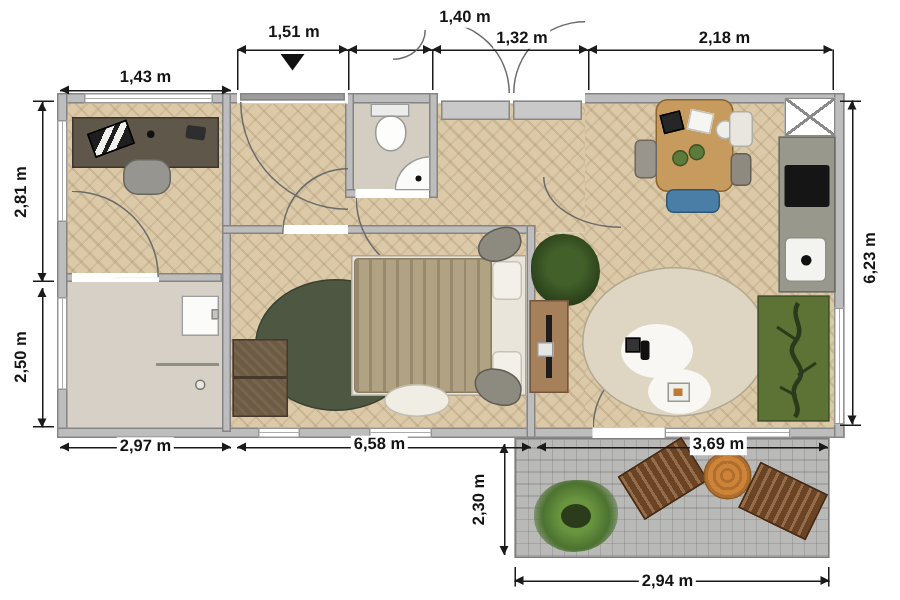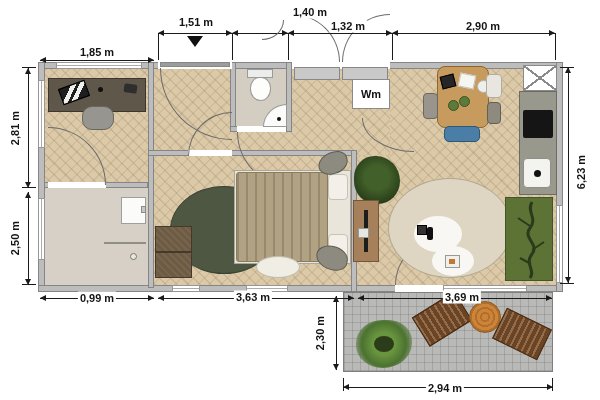--- a/index.html
+++ b/index.html
@@ -130,23 +130,20 @@
   <div class="box" style="left:121px;top:197px;width:25px;height:27px;background:#fbfbf9;border:1px solid #9e9e9e;"></div>
   <div class="box" style="left:141px;top:206px;width:5px;height:7px;background:#c7c7c2;border:1px solid #8d8d88;"></div>
   <div class="box" style="left:104px;top:242px;width:42px;height:2px;background:#8f8f88;"></div>
   <div class="box" style="left:130px;top:253px;width:7px;height:7px;border:1px solid #77776f;border-radius:50%;background:#e8e8e2;"></div>
 
   <div class="box" style="left:247px;top:69px;width:26px;height:9px;background:#ececea;border:1px solid #9a9a9a;"></div>
   <div class="box" style="left:250px;top:77px;width:21px;height:24px;background:#fdfdfb;border:1px solid #999;border-radius:50% 50% 55% 55%;"></div>
   <div class="box" style="left:263px;top:104px;width:24px;height:23px;background:#fbfbf9;border:1px solid #999;border-radius:100% 0 0 0;"></div>
   <div class="box" style="left:277px;top:117px;width:4px;height:4px;background:#111;border-radius:50%;"></div>
 
-  <div class="wm-box" style="left:352px;top:79px;width:38px;height:30px;">
-    <span>Wm</span>
-  </div>
 
   <div class="rug-ellipse" style="left:170px;top:186px;width:108px;height:88px;background:#4e5742;border:1px solid #3a4232;"></div>
   <div class="box" style="left:234px;top:170px;width:117px;height:94px;background:#e9e5db;border:1px solid #aca79b;"></div>
   <div class="box" style="left:236px;top:172px;width:92px;height:90px;background:#b1a284;border:1px solid #8a7c5e;border-radius:3px;background-image:repeating-linear-gradient(90deg,rgba(90,75,50,.28) 0 2px,transparent 2px 9px);"></div>
   <div class="box" style="left:328px;top:174px;width:20px;height:26px;background:#f2f0e9;border:1px solid #c6c2b4;border-radius:4px;"></div>
   <div class="box" style="left:328px;top:234px;width:20px;height:27px;background:#f2f0e9;border:1px solid #c6c2b4;border-radius:4px;"></div>
   <div class="box" style="left:318px;top:152px;width:30px;height:22px;background:#8d8a80;border:1px solid #5f5c52;border-radius:60% 40% 55% 45%;transform:rotate(-14deg);"></div>
   <div class="box" style="left:316px;top:246px;width:32px;height:24px;background:#8d8a80;border:1px solid #5f5c52;border-radius:45% 55% 40% 60%;transform:rotate(10deg);"></div>
   <div class="rug-ellipse" style="left:256px;top:256px;width:44px;height:22px;background:#f0ede5;border:1px solid #c2bdac;"></div>
   <div class="box" style="left:155px;top:226px;width:37px;height:52px;background:#6e5b43;border:1px solid #46392a;background-image:linear-gradient(to bottom,transparent 48%,#46392a 48% 52%,transparent 52%),repeating-linear-gradient(45deg,rgba(255,255,255,.06) 0 2px,transparent 2px 5px);"></div>
@@ -215,27 +212,27 @@
   <div class="dh" style="left:40px;top:298px;width:114px;"></div>
   <div class="dh" style="left:158px;top:298px;width:196px;"></div>
   <div class="dh" style="left:358px;top:298px;width:194px;"></div>
   <div class="dv" style="left:336px;top:296px;height:74px;"></div>
   <div class="dh" style="left:343px;top:387px;width:210px;"></div>
 
   <div class="arc arc-br" style="left:262px;top:20px;width:22px;height:20px;"></div>
 
   <div class="tri-down" style="left:187px;top:36px;"></div>
 
-  <div class="dlab" style="left:97px;top:52px;">1,85 m</div>
+  <div class="dlab" style="left:97px;top:52px;">1,43 m</div>
   <div class="dlab" style="left:196px;top:22px;">1,51 m</div>
   <div class="dlab" style="left:310px;top:12px;">1,40 m</div>
   <div class="dlab" style="left:348px;top:26px;">1,32 m</div>
-  <div class="dlab" style="left:483px;top:26px;">2,90 m</div>
+  <div class="dlab" style="left:483px;top:26px;">2,18 m</div>
   <div class="dlab v" style="left:15px;top:128px;">2,81 m</div>
   <div class="dlab v" style="left:15px;top:238px;">2,50 m</div>
   <div class="dlab v" style="left:581px;top:172px;">6,23 m</div>
-  <div class="dlab" style="left:97px;top:298px;">0,99 m</div>
-  <div class="dlab" style="left:253px;top:297px;">3,63 m</div>
-  <div class="dlab" style="left:462px;top:297px;">3,69 m</div>
+  <div class="dlab" style="left:97px;top:298px;">2,97 m</div>
+  <div class="dlab" style="left:253px;top:297px;">6,58 m</div>
+  <div class="dlab" style="left:479px;top:297px;">3,69 m</div>
   <div class="dlab v" style="left:320px;top:333px;">2,30 m</div>
   <div class="dlab" style="left:445px;top:388px;">2,94 m</div>
 
 </div>
 
 </body></html>

